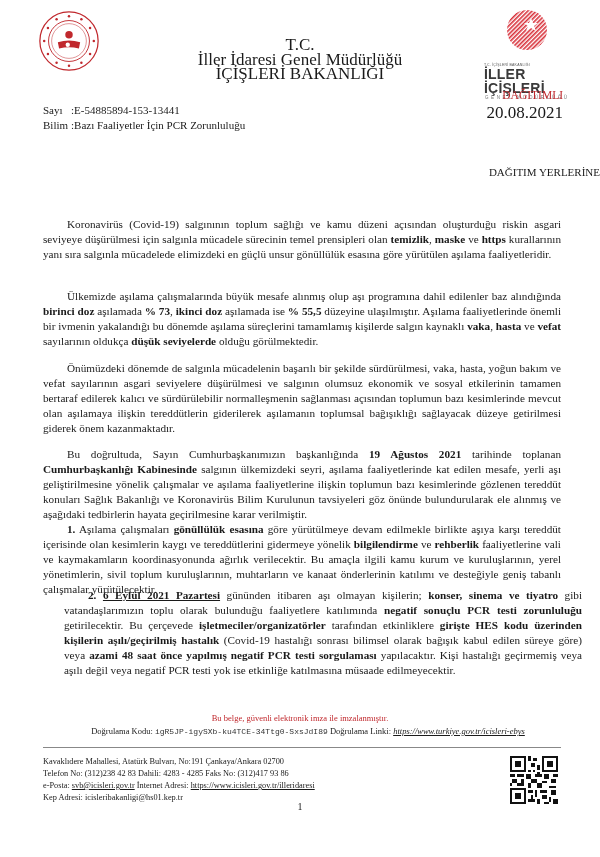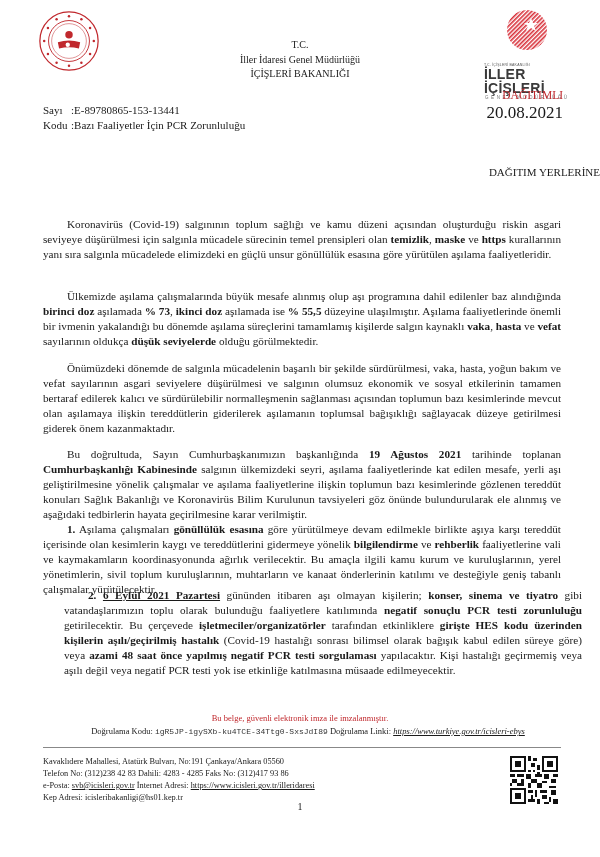--- a/index.html
+++ b/index.html
@@ -2,21 +2,21 @@
 <html><head>
 <meta charset="utf-8">
 <style>
   html, body { margin: 0; padding: 0; background: #ffffff; }
   body { width: 600px; height: 857px; position: relative; overflow: hidden;
          font-family: "Liberation Serif", "DejaVu Serif", serif; color: #1a1a1a; }
   .abs { position: absolute; }
 
   
   .seal { left: 38px; top: 10px; width: 62px; height: 62px; }
-  .hdr-center { left: 0; width: 600px; top: 38px; text-align: center; font-size: 10px; line-height: 14.5px; }
+  .hdr-center { left: 0; width: 600px; top: 38px; text-align: center; font-size: 17px; line-height: 14.5px; }
   .logo { left: 470px; top: 8px; width: 120px; }
   .logo-circle { width: 50px; height: 50px; margin: 0 0 0 30px; }
   .logo-small { font-family: "Liberation Sans", sans-serif; font-size: 3.5px; color: #555; margin-left: 14px; letter-spacing: .2px; margin-top: 5px; }
   .logo-main { font-family: "Liberation Sans", sans-serif; font-weight: bold; font-size: 14px; color: #3a3a3a; margin-left: 14px; letter-spacing: .2px; line-height: 14px; }
   .logo-sub { font-family: "Liberation Sans", sans-serif; font-size: 4.5px; color: #777; margin-left: 15px; letter-spacing: 2.6px; }
   .dagitimli { right: 37px; top: 89px; font-size: 11.5px; color: #c0282d; }
   .date { right: 37px; top: 103px; font-size: 17px; }
   .sayi { left: 43px; top: 103px; font-size: 11px; line-height: 14.5px; }
   .sayi .lbl { display: inline-block; width: 28px; }
 
@@ -95,24 +95,24 @@
   <div class="logo-small">T.C. İÇİŞLERİ BAKANLIĞI</div>
   <div class="logo-main">İLLER İÇİŞLERİ</div>
   <div class="logo-sub">GENEL MÜDÜRLÜĞÜ</div>
 </div>
 
 <div class="abs dagitimli">DAĞITIMLI</div>
 <div class="abs date">20.08.2021</div>
 
 <div class="abs sayi">
   <div>
-    <span class="lbl">Sayı</span><span>:E-89780865-153-13441</span>
+    <span class="lbl">Sayı</span><span>:E-54885894-153-13441</span>
   </div>
   <div>
-    <span class="lbl">Kodu</span><span>:Bazı Faaliyetler İçin PCR Zorunluluğu</span>
+    <span class="lbl">Bilim</span><span>:Bazı Faaliyetler İçin PCR Zorunluluğu</span>
   </div>
 </div>
 
 <div class="abs dist-title">DAĞITIM YERLERİNE</div>
 
 <div class="abs para p1">Koronavirüs (Covid-19) salgınının toplum sağlığı ve kamu düzeni açısından oluşturduğu riskin asgari seviyeye düşürülmesi için salgınla mücadele sürecinin temel prensipleri olan <b>temizlik</b>, <b>maske</b> ve <b>https</b> kurallarının yanı sıra salgınla mücadelede elimizdeki en güçlü unsur gönüllülük esasına göre yürütülen aşılama faaliyetleridir.</div>
 <div class="abs para p2">Ülkemizde aşılama çalışmalarında büyük mesafe alınmış olup aşı programına dahil edilenler baz alındığında <b>birinci doz</b> aşılamada <b>% 73</b>, <b>ikinci doz</b> aşılamada ise <b>% 55,5</b> düzeyine ulaşılmıştır. Aşılama faaliyetlerinde önemli bir ivmenin yakalandığı bu dönemde aşılama süreçlerini tamamlamış kişilerde salgın kaynaklı <b>vaka</b>, <b>hasta</b> ve <b>vefat</b> sayılarının oldukça <b>düşük seviyelerde</b> olduğu görülmektedir.</div>
 <div class="abs para p3">Önümüzdeki dönemde de salgınla mücadelenin başarılı bir şekilde sürdürülmesi, vaka, hasta, yoğun bakım ve vefat sayılarının asgari seviyelere düşürülmesi ve salgının olumsuz ekonomik ve sosyal etkilerinin tamamen bertaraf edilerek kalıcı ve sürdürülebilir normalleşmenin sağlanması açısından toplumun bazı kesimlerinde mevcut olan aşılamaya ilişkin tereddütlerin giderilerek aşılamanın toplumsal bağışıklığı sağlayacak düzeye getirilmesi giderek önem kazanmaktadır.</div>
 <div class="abs para p4">Bu doğrultuda, Sayın Cumhurbaşkanımızın başkanlığında <b>19 Ağustos 2021</b> tarihinde toplanan <b>Cumhurbaşkanlığı Kabinesinde</b> salgının ülkemizdeki seyri, aşılama faaliyetlerinde kat edilen mesafe, yerli aşı geliştirilmesine yönelik çalışmalar ve aşılama faaliyetlerine ilişkin toplumun bazı kesimlerinde gözlenen tereddüt konuları Sağlık Bakanlığı ve Koronavirüs Bilim Kurulunun tavsiyeleri göz önünde bulundurularak ele alınmış ve aşağıdaki tedbirlerin hayata geçirilmesine karar verilmiştir.</div>
 <div class="abs para p5"><b>1.</b> Aşılama çalışmaları <b>gönüllülük esasına</b> göre yürütülmeye devam edilmekle birlikte aşıya karşı tereddüt içerisinde olan kesimlerin kaygı ve tereddütlerini gidermeye yönelik <b>bilgilendirme</b> ve <b>rehberlik</b> faaliyetlerine vali ve kaymakamların koordinasyonunda ağırlık verilecektir. Bu amaçla ilgili kamu kurum ve kuruluşlarının, yerel yönetimlerin, sivil toplum kuruluşlarının, muhtarların ve kanaat önderlerinin katılımı ve desteğiyle geniş tabanlı çalışmalar yürütülecektir.</div>
@@ -121,21 +121,21 @@
 <div class="abs sig-note">Bu belge, güvenli elektronik imza ile imzalanmıştır.</div>
 <div class="abs verify">
   <span>Doğrulama Kodu:</span>
   <span class="code">igR5JP-igySXb-ku4TCE-34Ttg0-SxsJdI89</span>
   <span>Doğrulama Linki:</span>
   <a>https://www.turkiye.gov.tr/icisleri-ebys</a>
 </div>
 <div class="abs divider"></div>
 
 <div class="abs footer">
-  <div>Kavaklıdere Mahallesi, Atatürk Bulvarı, No:191 Çankaya/Ankara 05560</div>
+  <div>Kavaklıdere Mahallesi, Atatürk Bulvarı, No:191 Çankaya/Ankara 02700</div>
   <div>Telefon No: (312)238 42 83 Dahili: 4283 - 4285 Faks No: (312)417 93 86</div>
   <div>
     <span>e-Posta:</span>
     <a>svb@icisleri.gov.tr</a>
     <span>İnternet Adresi:</span>
     <a>https://www.icisleri.gov.tr/illeridaresi</a>
   </div>
   <div>Kep Adresi: icisleribakanligi@hs01.kep.tr</div>
 </div>
 <div class="abs page-num">1</div>

